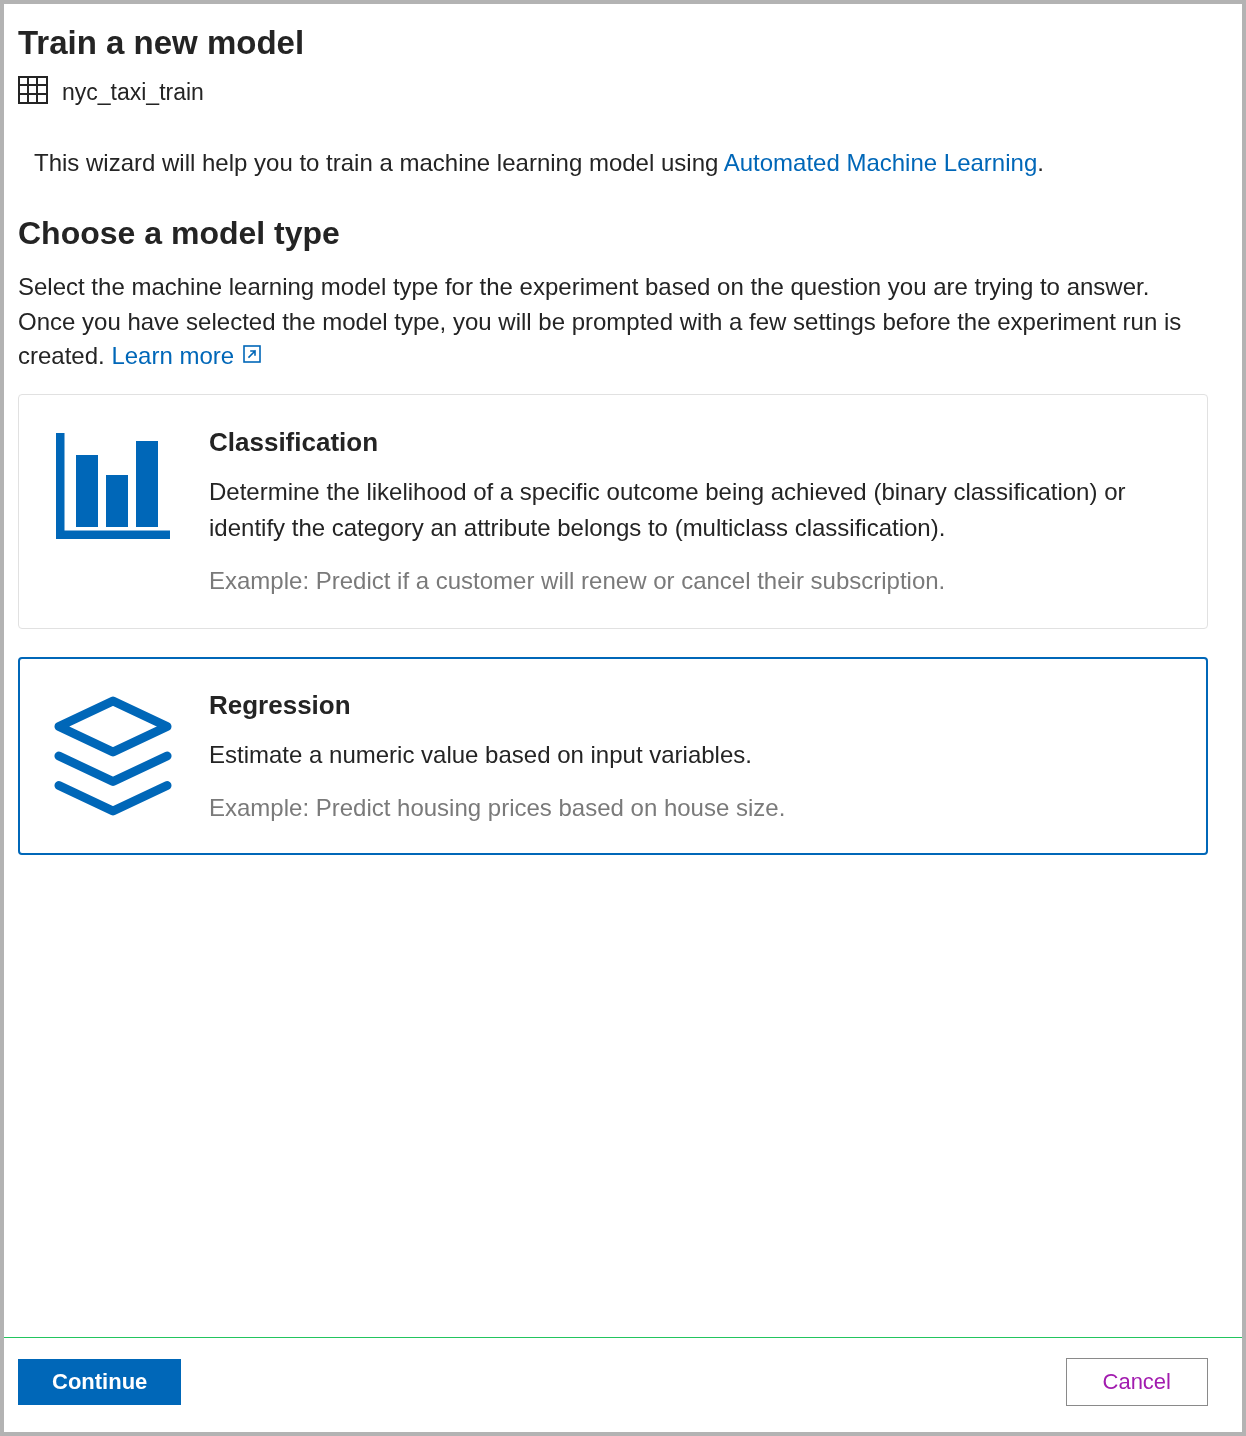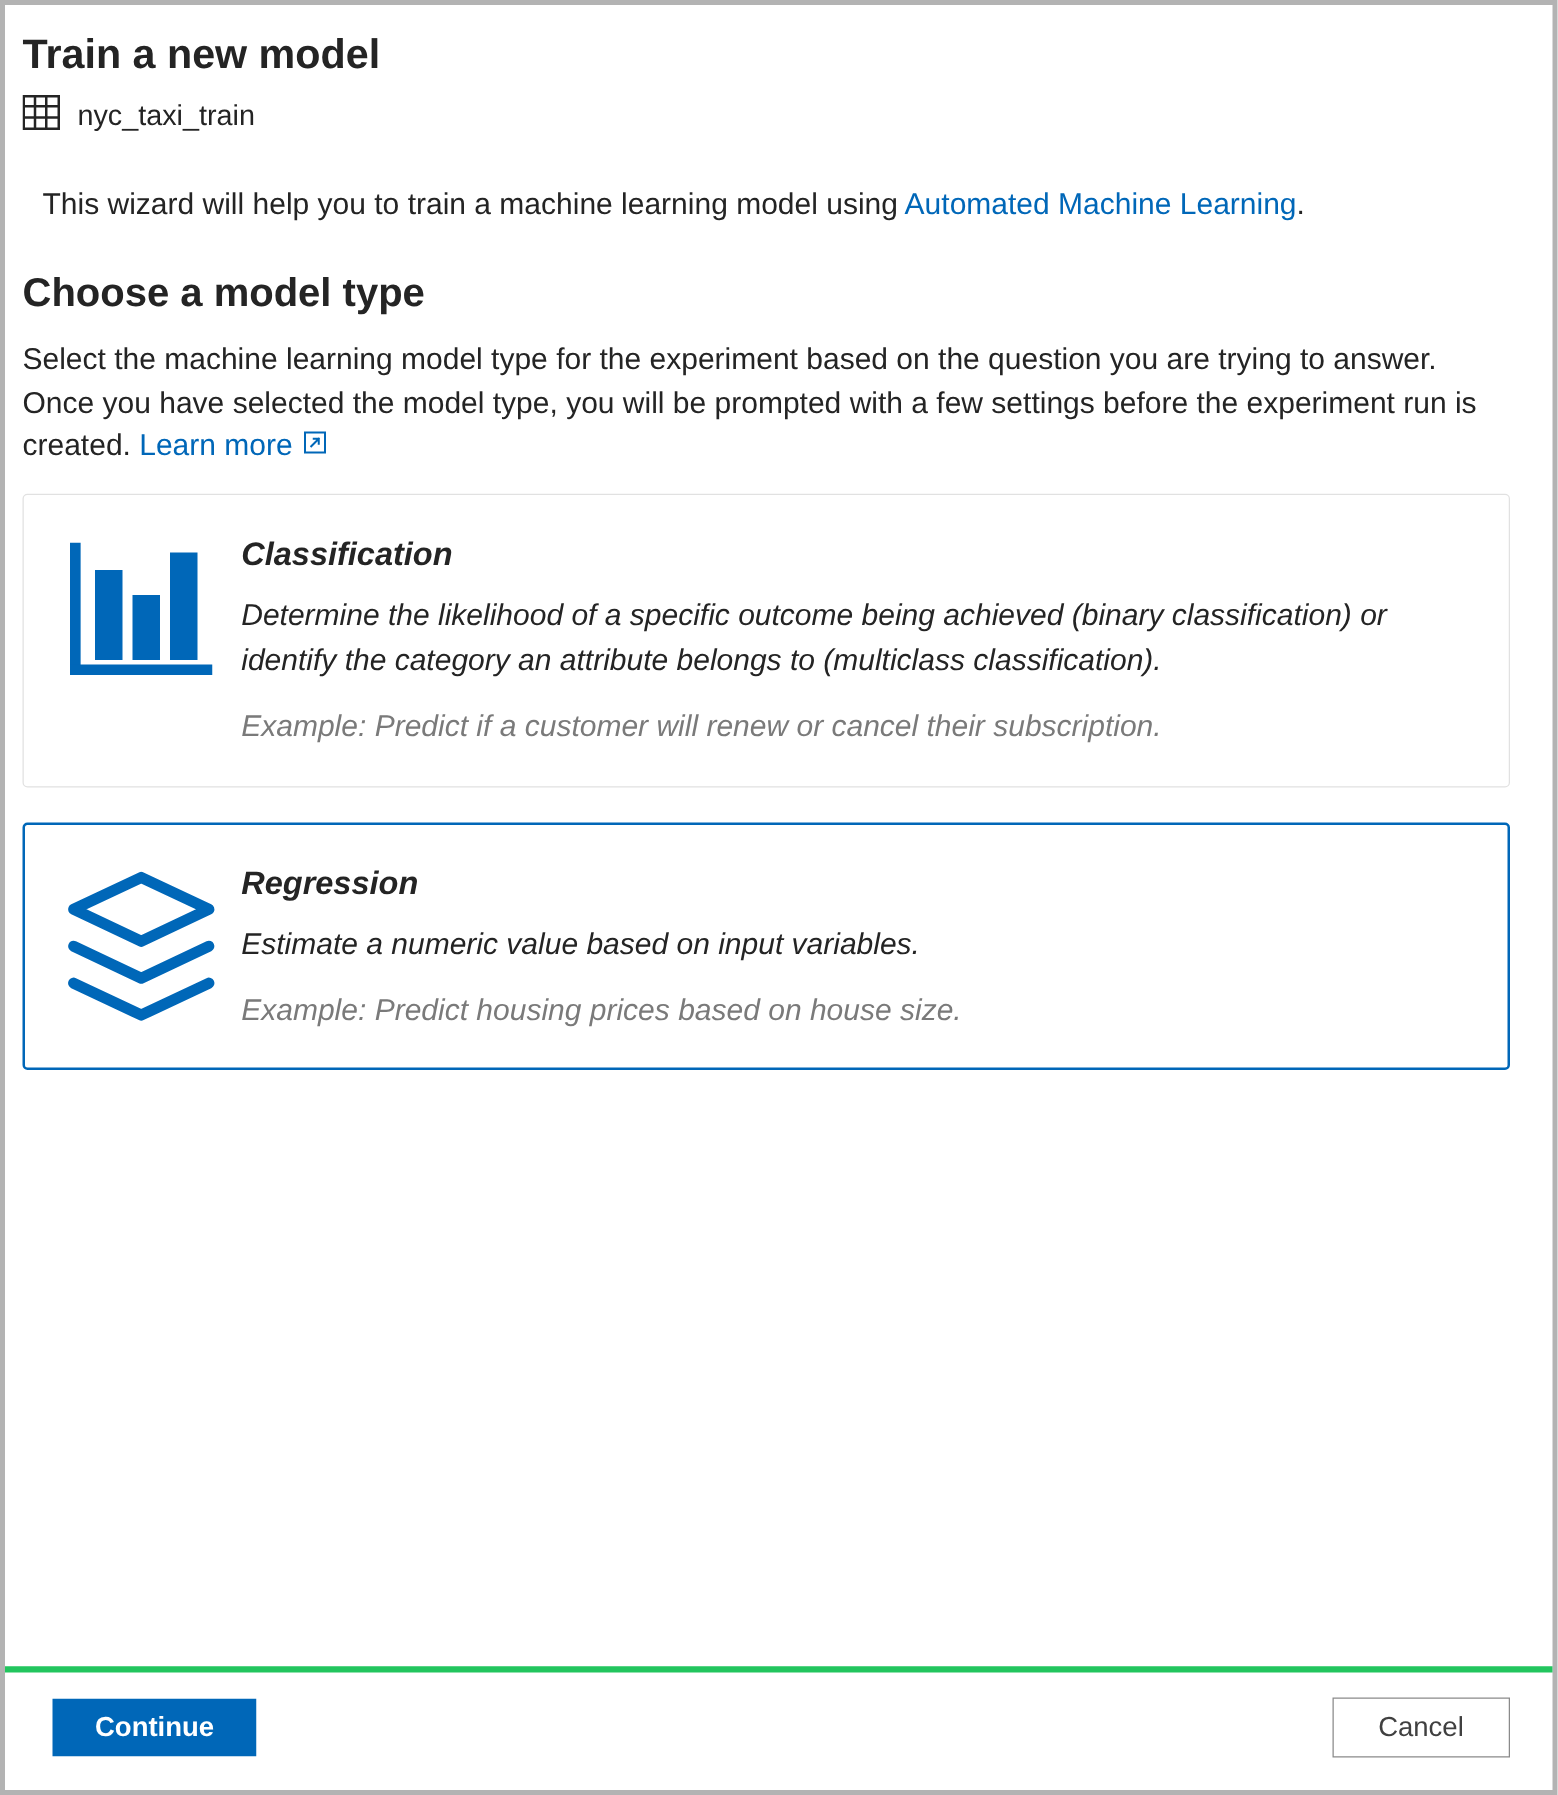--- a/index.html
+++ b/index.html
@@ -75,23 +75,22 @@
     .cards {
       display: flex;
       flex-direction: column;
       gap: 28px;
     }
     .card {
       border: 1px solid #e1e1e1;
       border-radius: 4px;
       padding: 32px 34px 30px 34px;
       display: flex;
-      gap: 20px;
+      gap: 36px;
       cursor: pointer;
-      font-style: italic;
     }
     .card.selected {
       border: 2px solid #0067b8;
       padding: 31px 33px 29px 33px;
     }
     .card-icon {
       flex-shrink: 0;
       width: 120px;
       display: flex;
       align-items: flex-start;
@@ -112,42 +111,42 @@
       color: #242424;
       line-height: 1.5;
       margin-bottom: 18px;
     }
     .card-example {
       font-size: 24px;
       color: #7a7a7a;
       line-height: 1.4;
     }
     .footer {
-      border-top: 5px solid #22c55e;
-      padding: 20px 34px 26px 38px;
+      border-top: 1px solid #22c55e;
+      padding: 20px 34px 26px 14px;
       display: flex;
       justify-content: space-between;
       align-items: center;
     }
     .btn {
       font-size: 22px;
       padding: 10px 28px;
       cursor: pointer;
       border: none;
       font-family: inherit;
     }
     .btn-primary {
       background: #0067b8;
       color: #fff;
       font-weight: 600;
       padding: 10px 34px;
     }
     .btn-secondary {
       background: #fff;
-      color: #404040;
+      color: #a21caf;
       border: 1px solid #8a8a8a;
       padding: 10px 36px;
     }
   </style>
 </head>
 <body>
 
 <div class="dialog">
   <div class="content">
     <h1 class="page-title">Train a new model</h1>

